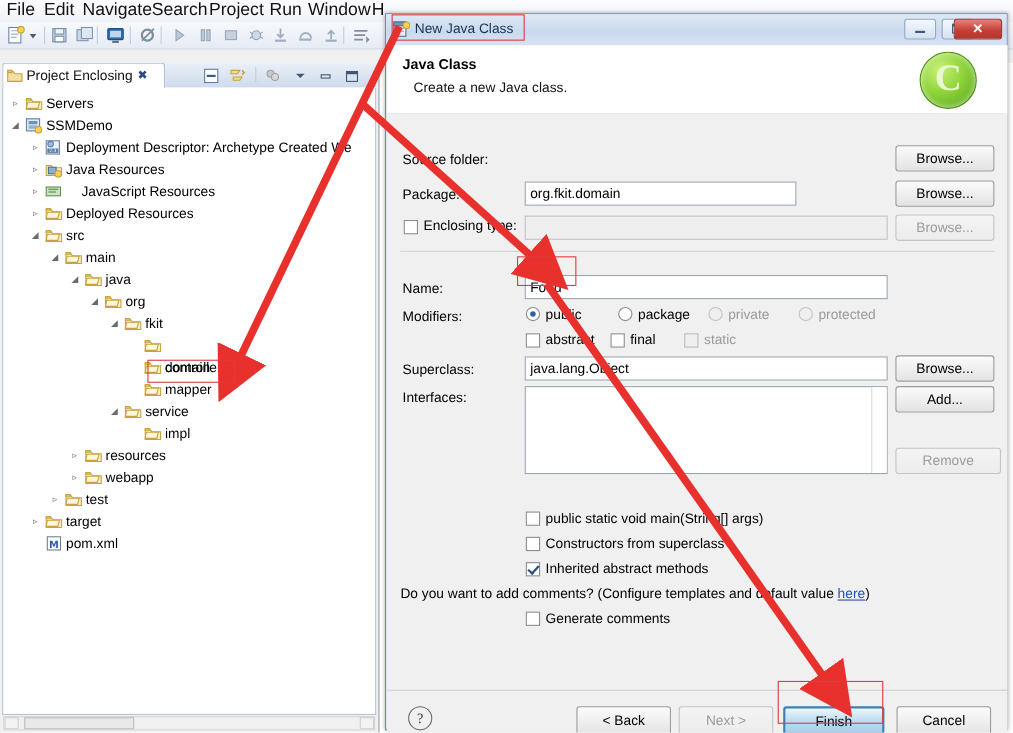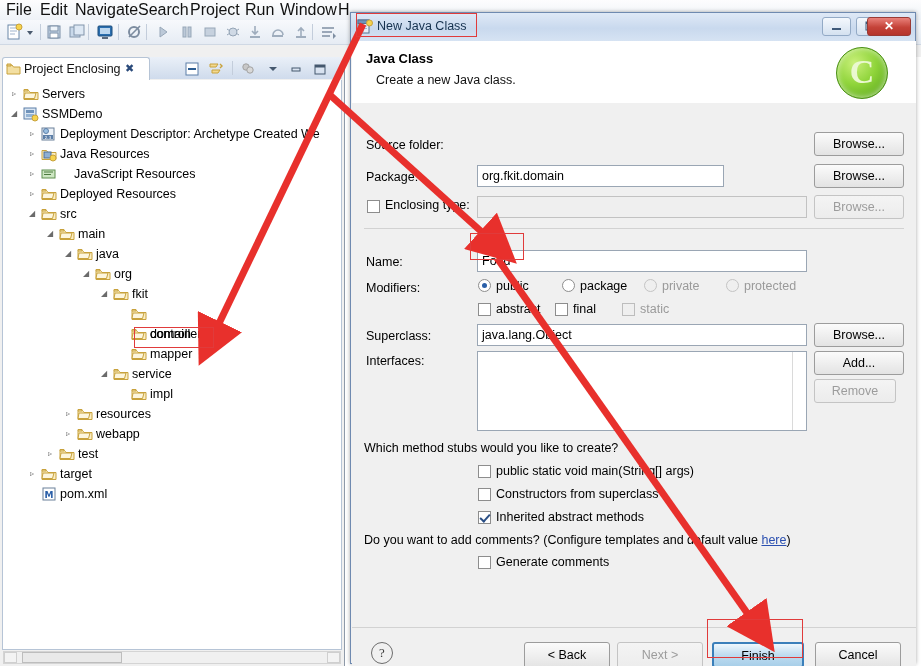--- a/index.html
+++ b/index.html
@@ -536,23 +536,22 @@
 
     <div class="flabel" style="left:14px;top:226px">Superclass:</div>
     <div class="ftext" style="left:125px;top:221px;width:330px">java.lang.Object</div>
     <div class="btn" style="left:462px;top:220px;width:90px">Browse...</div>
 
     <div class="flabel" style="left:14px;top:251px">Interfaces:</div>
     <div id="ifacebox" style="left:125px;top:248px;width:330px;height:80px">
       <div class="scroll"></div>
     </div>
     <div class="btn" style="left:462px;top:248px;width:90px">Add...</div>
-    <div class="btn dis" style="left:462px;top:276px;width:82px">Remove</div>
-
-    <div class="flabel" style="left:12px;top:338px">Which method stubs would you like to create?</div>
+    <div class="btn dis" style="left:462px;top:304px;width:96px">Remove</div>
+
     <div class="cb" style="left:126px;top:362px"></div>
     <div class="ctext" style="left:144px;top:361px">public static void main(String[] args)</div>
     <div class="cb" style="left:126px;top:385px"></div>
     <div class="ctext" style="left:144px;top:384px">Constructors from superclass</div>
     <div class="cb on" style="left:126px;top:408px"></div>
     <div class="ctext" style="left:144px;top:407px">Inherited abstract methods</div>
 
     <div class="flabel" style="left:12px;top:430px">
       <span>Do you want to add comments? (Configure templates and default value </span><span class="link">here</span><span>)</span>
     </div>

